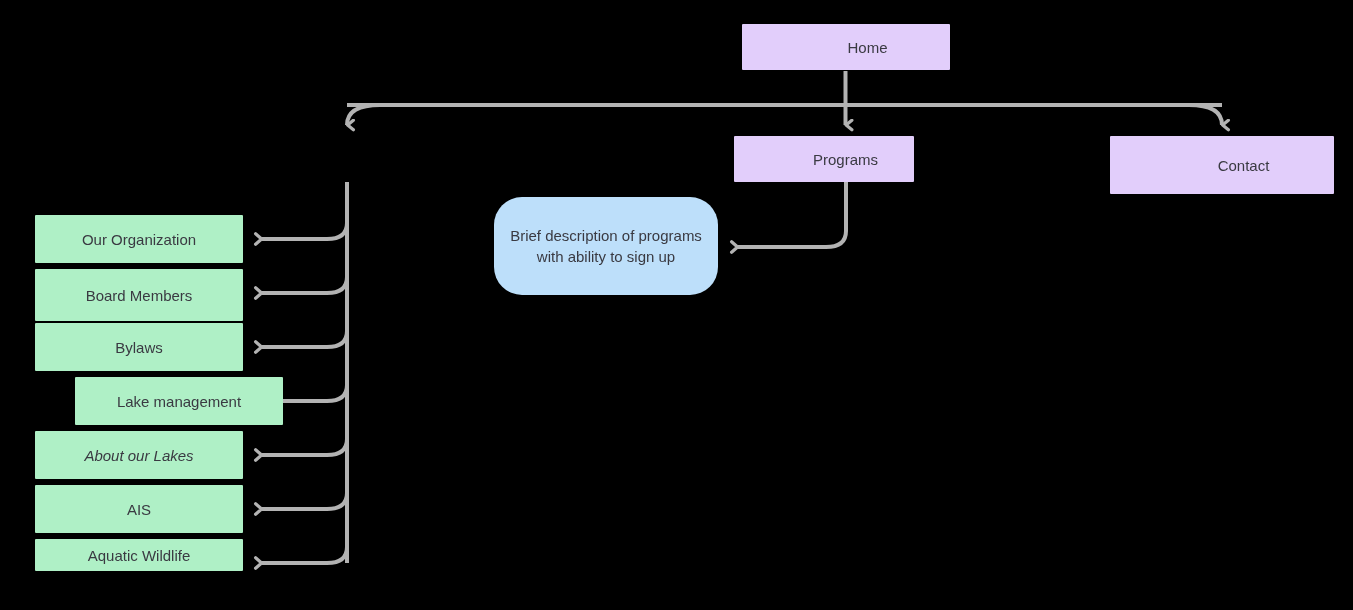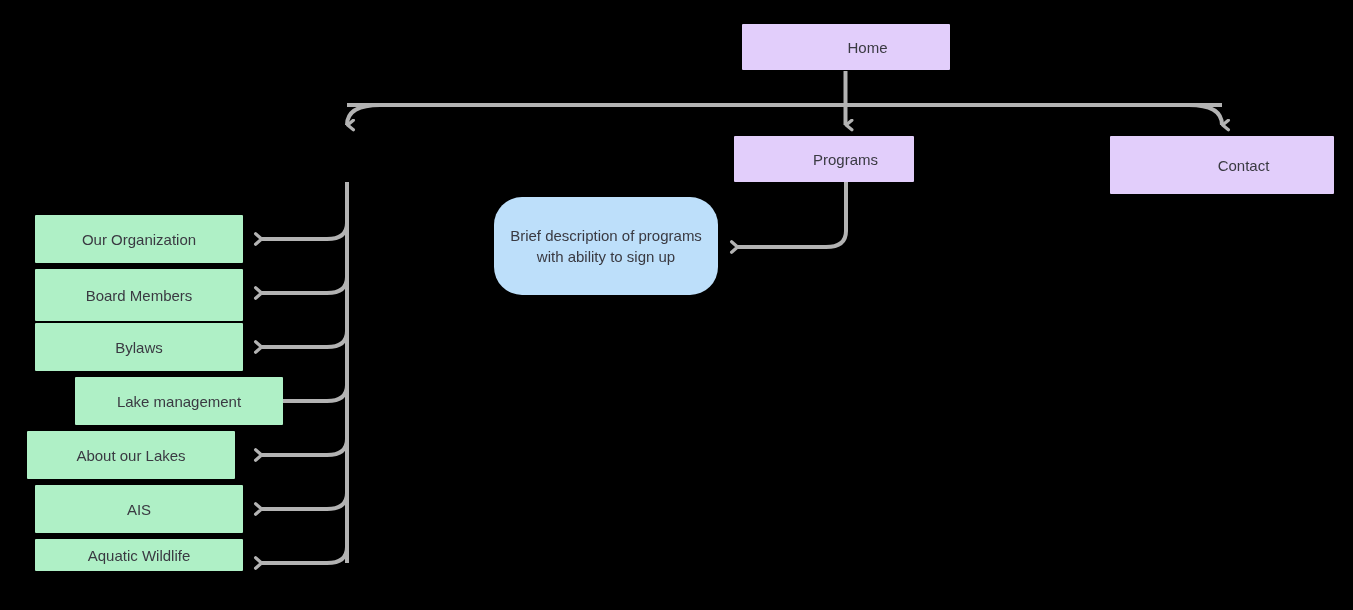--- a/index.html
+++ b/index.html
@@ -104,21 +104,21 @@
   </div>
 
   <div class="node green" style="left:35px; top:323px; width:208px; height:48px;">
     <span>Bylaws</span>
   </div>
 
   <div class="node green" style="left:35px; top:377px; width:208px; height:48px;margin-left:40px;">
     <span>Lake management</span>
   </div>
 
-  <div class="node green" style="left:27px; top:431px; width:208px; height:48px;">
+  <div class="node green" style="left:35px; top:431px; width:208px; height:48px;font-style:italic;">
     <span>About our Lakes</span>
   </div>
 
   <div class="node green" style="left:35px; top:485px; width:208px; height:48px;">
     <span>AIS</span>
   </div>
 
   <div class="node green" style="left:35px; top:539px; width:208px; height:32px;">
     <span>Aquatic Wildlife</span>
   </div>

